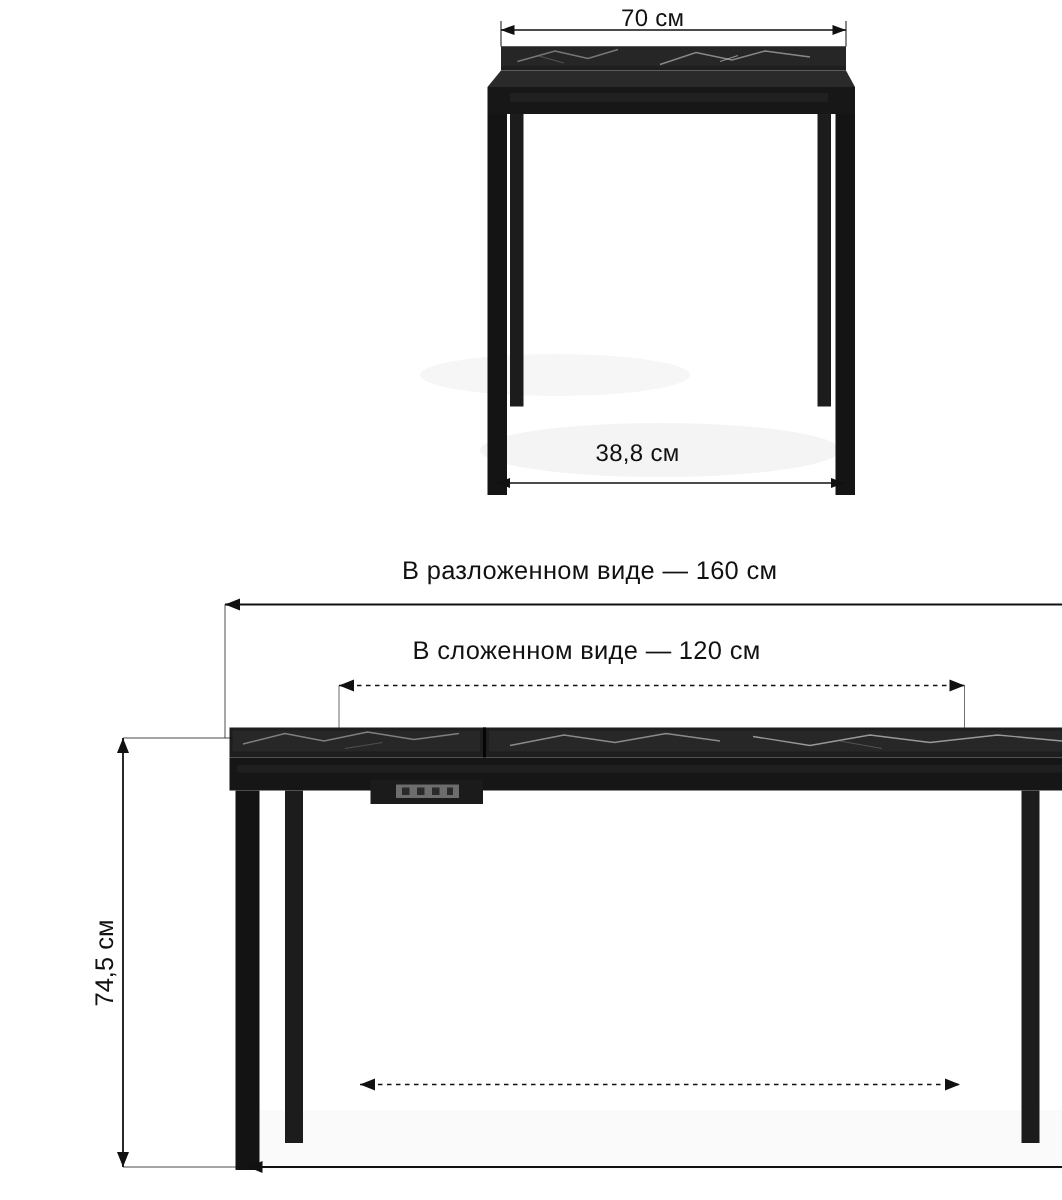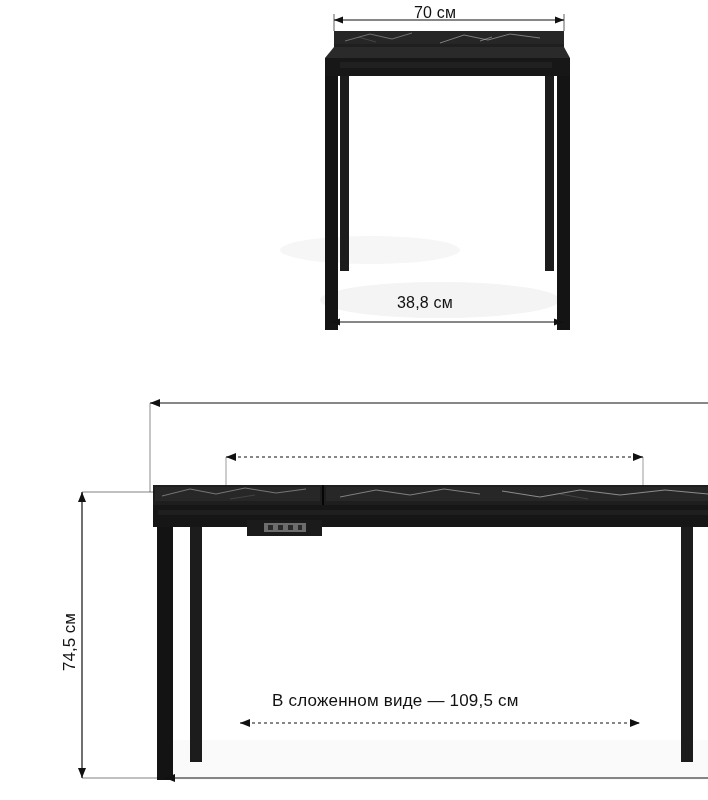--- a/index.html
+++ b/index.html
@@ -143,20 +143,21 @@
 
     <line x1="200" y1="363" x2="600" y2="363" stroke="#111111" stroke-width="1.1" stroke-dasharray="3,3"></line>
     <polygon points="200,363 210,359 210,367" fill="#111111"></polygon>
     <polygon points="600,363 590,359 590,367" fill="#111111"></polygon>
 
     <line x1="125" y1="418" x2="681" y2="418" stroke="#111111" stroke-width="1.2"></line>
     <polygon points="125,418 135,414 135,422" fill="#111111"></polygon>
     <polygon points="681,418 671,414 671,422" fill="#111111"></polygon>
   </svg>
 
+  <div class="dim-label big" style="left:228px; top:371px;">В разложенном виде — 160 см</div>
 
+  <div class="dim-label big" style="left:235px; top:424px;">В сложенном виде — 120 см</div>
 
   <div class="vert-label" style="left:-12px; top:632px; width:84px; text-align:center; transform:rotate(-90deg);">74,5 см</div>
 
-  <div class="dim-label big" style="left:232px; top:691px;">В сложенном виде — 109,5 см</div>
 
 
 </div>
 
 </body></html>

